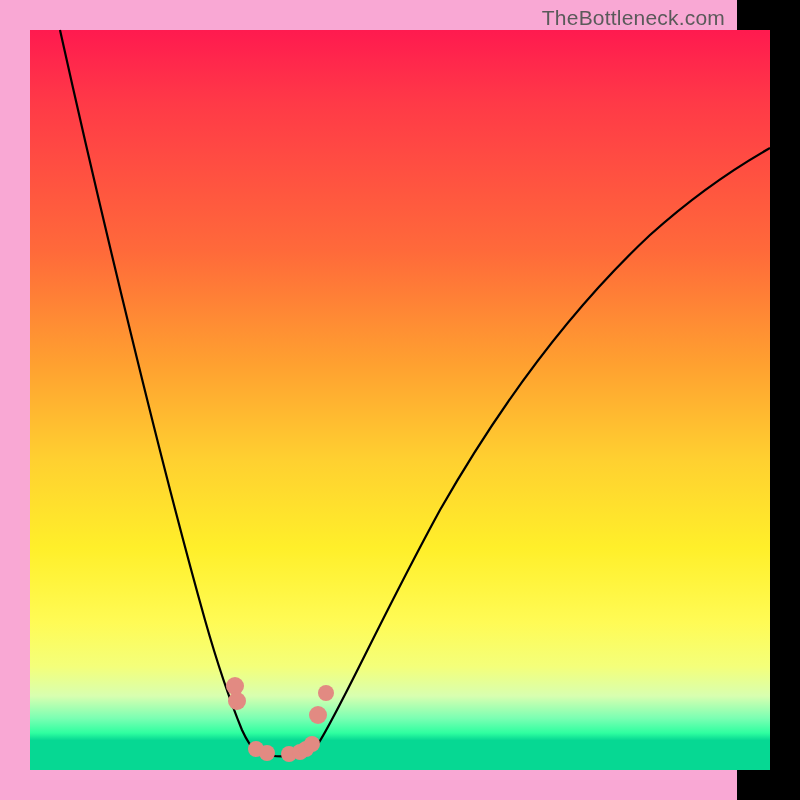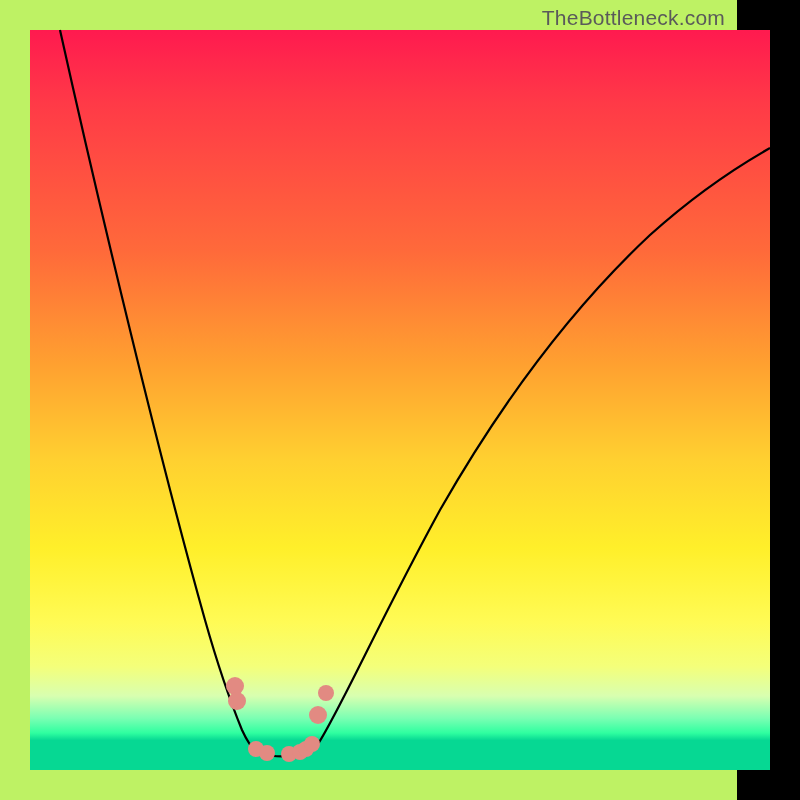--- a/index.html
+++ b/index.html
@@ -9,21 +9,21 @@
     height: 800px;
     background: #000;
     font-family: Arial, Helvetica, sans-serif;
     overflow: hidden;
   }
   .frame {
     position: absolute;
     top: 0; left: 0;
     width: 737px;
     height: 800px;
-    background: #bef264;
+    background: #f9a8d4;
   }
   .plot-area {
     position: absolute;
     left: 30px;
     top: 30px;
     width: 740px;
     height: 740px;
     
     background: linear-gradient(to bottom,
       #ff1a4f 0%,

